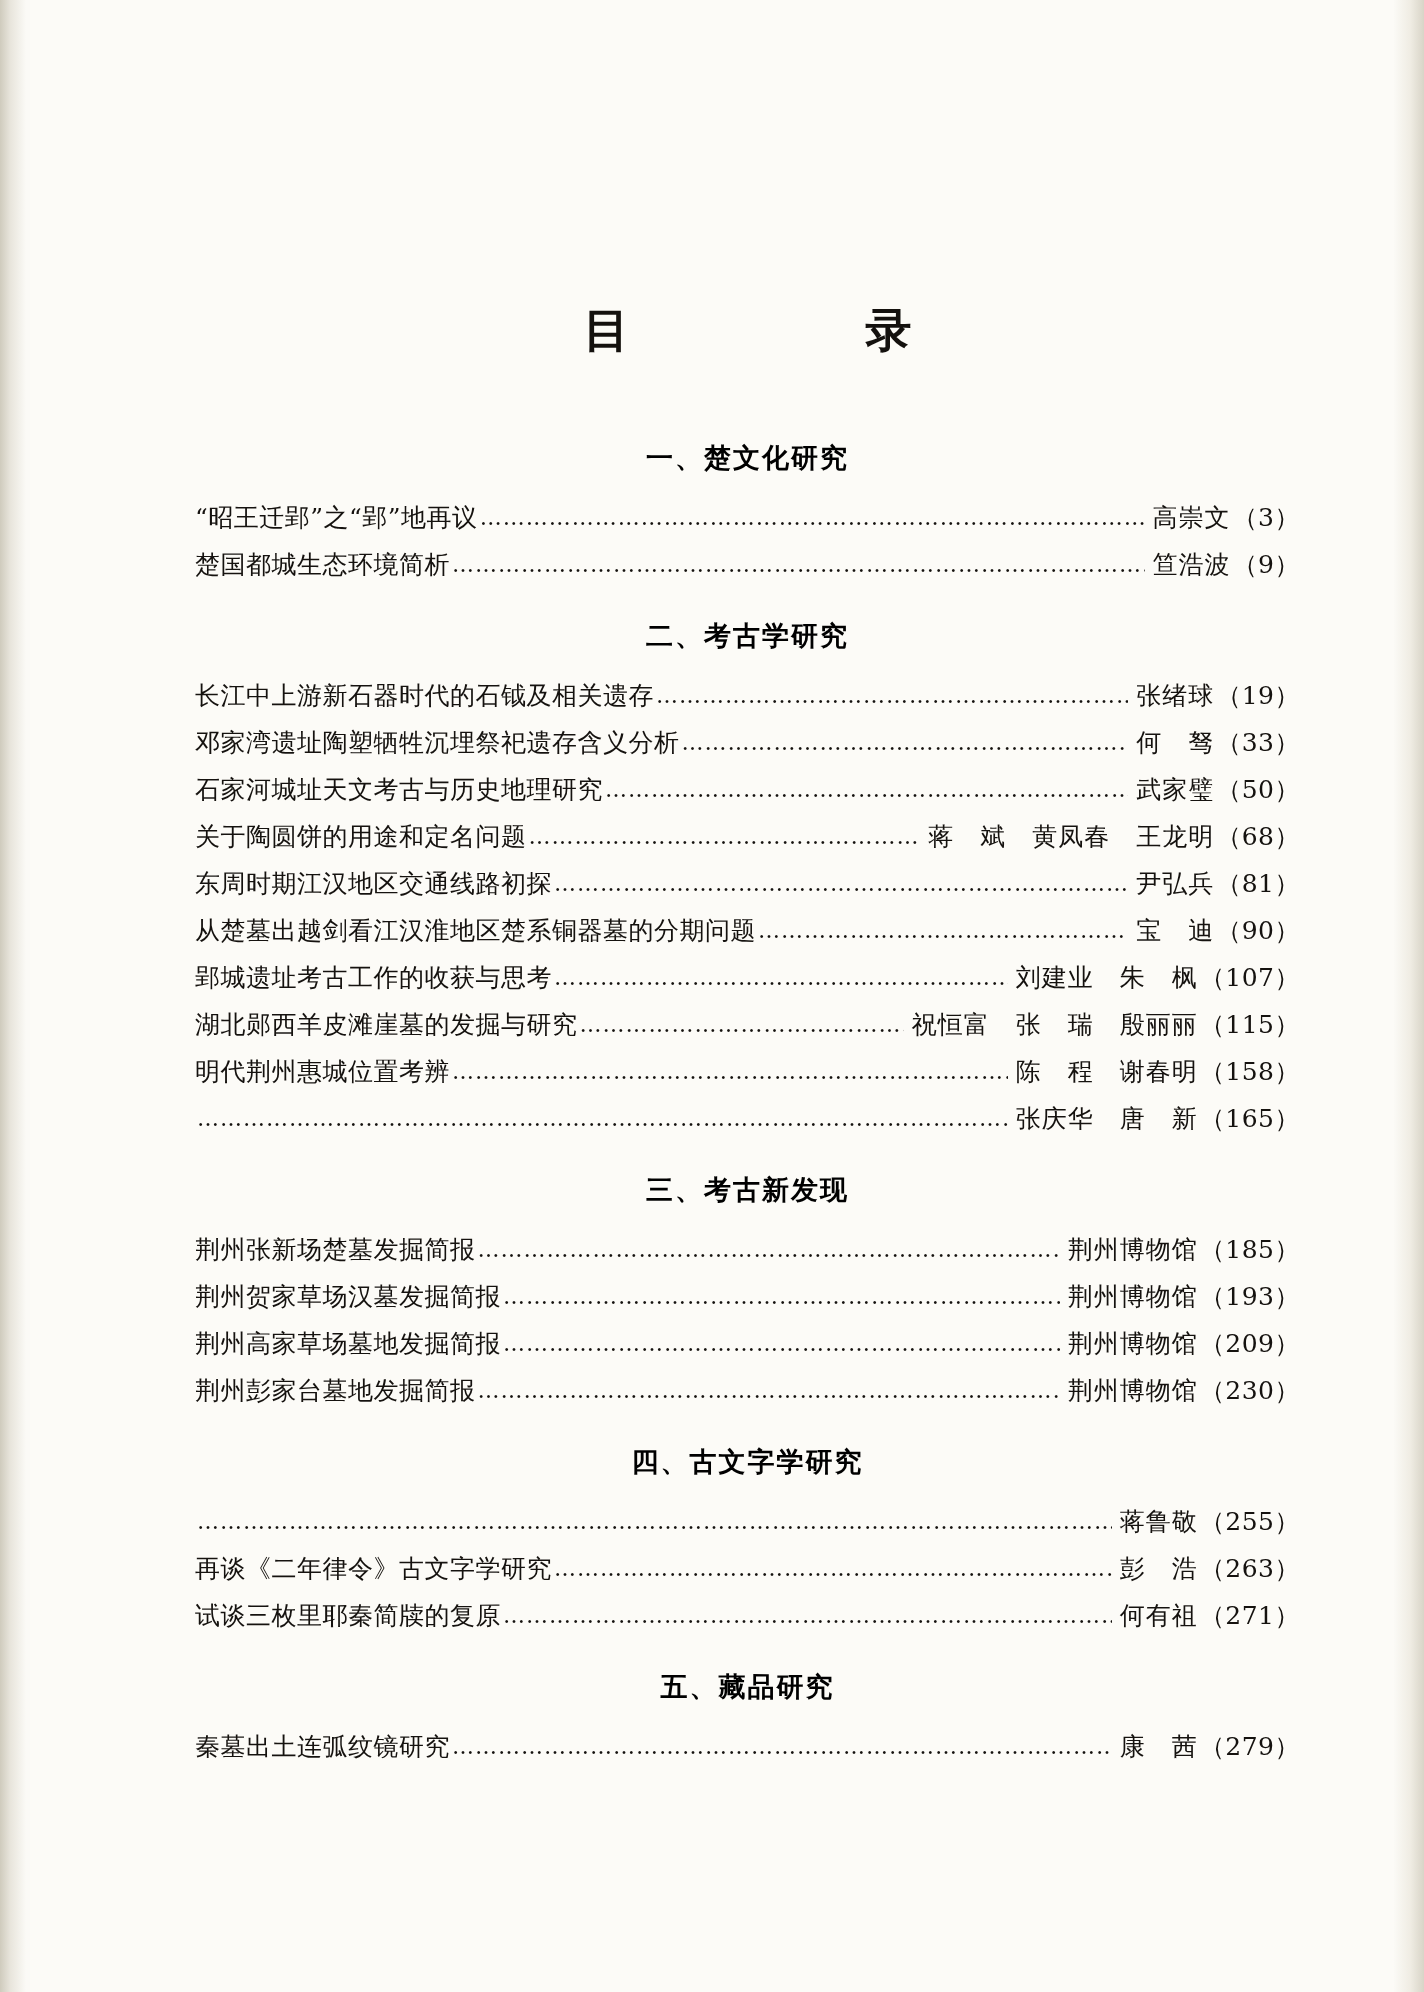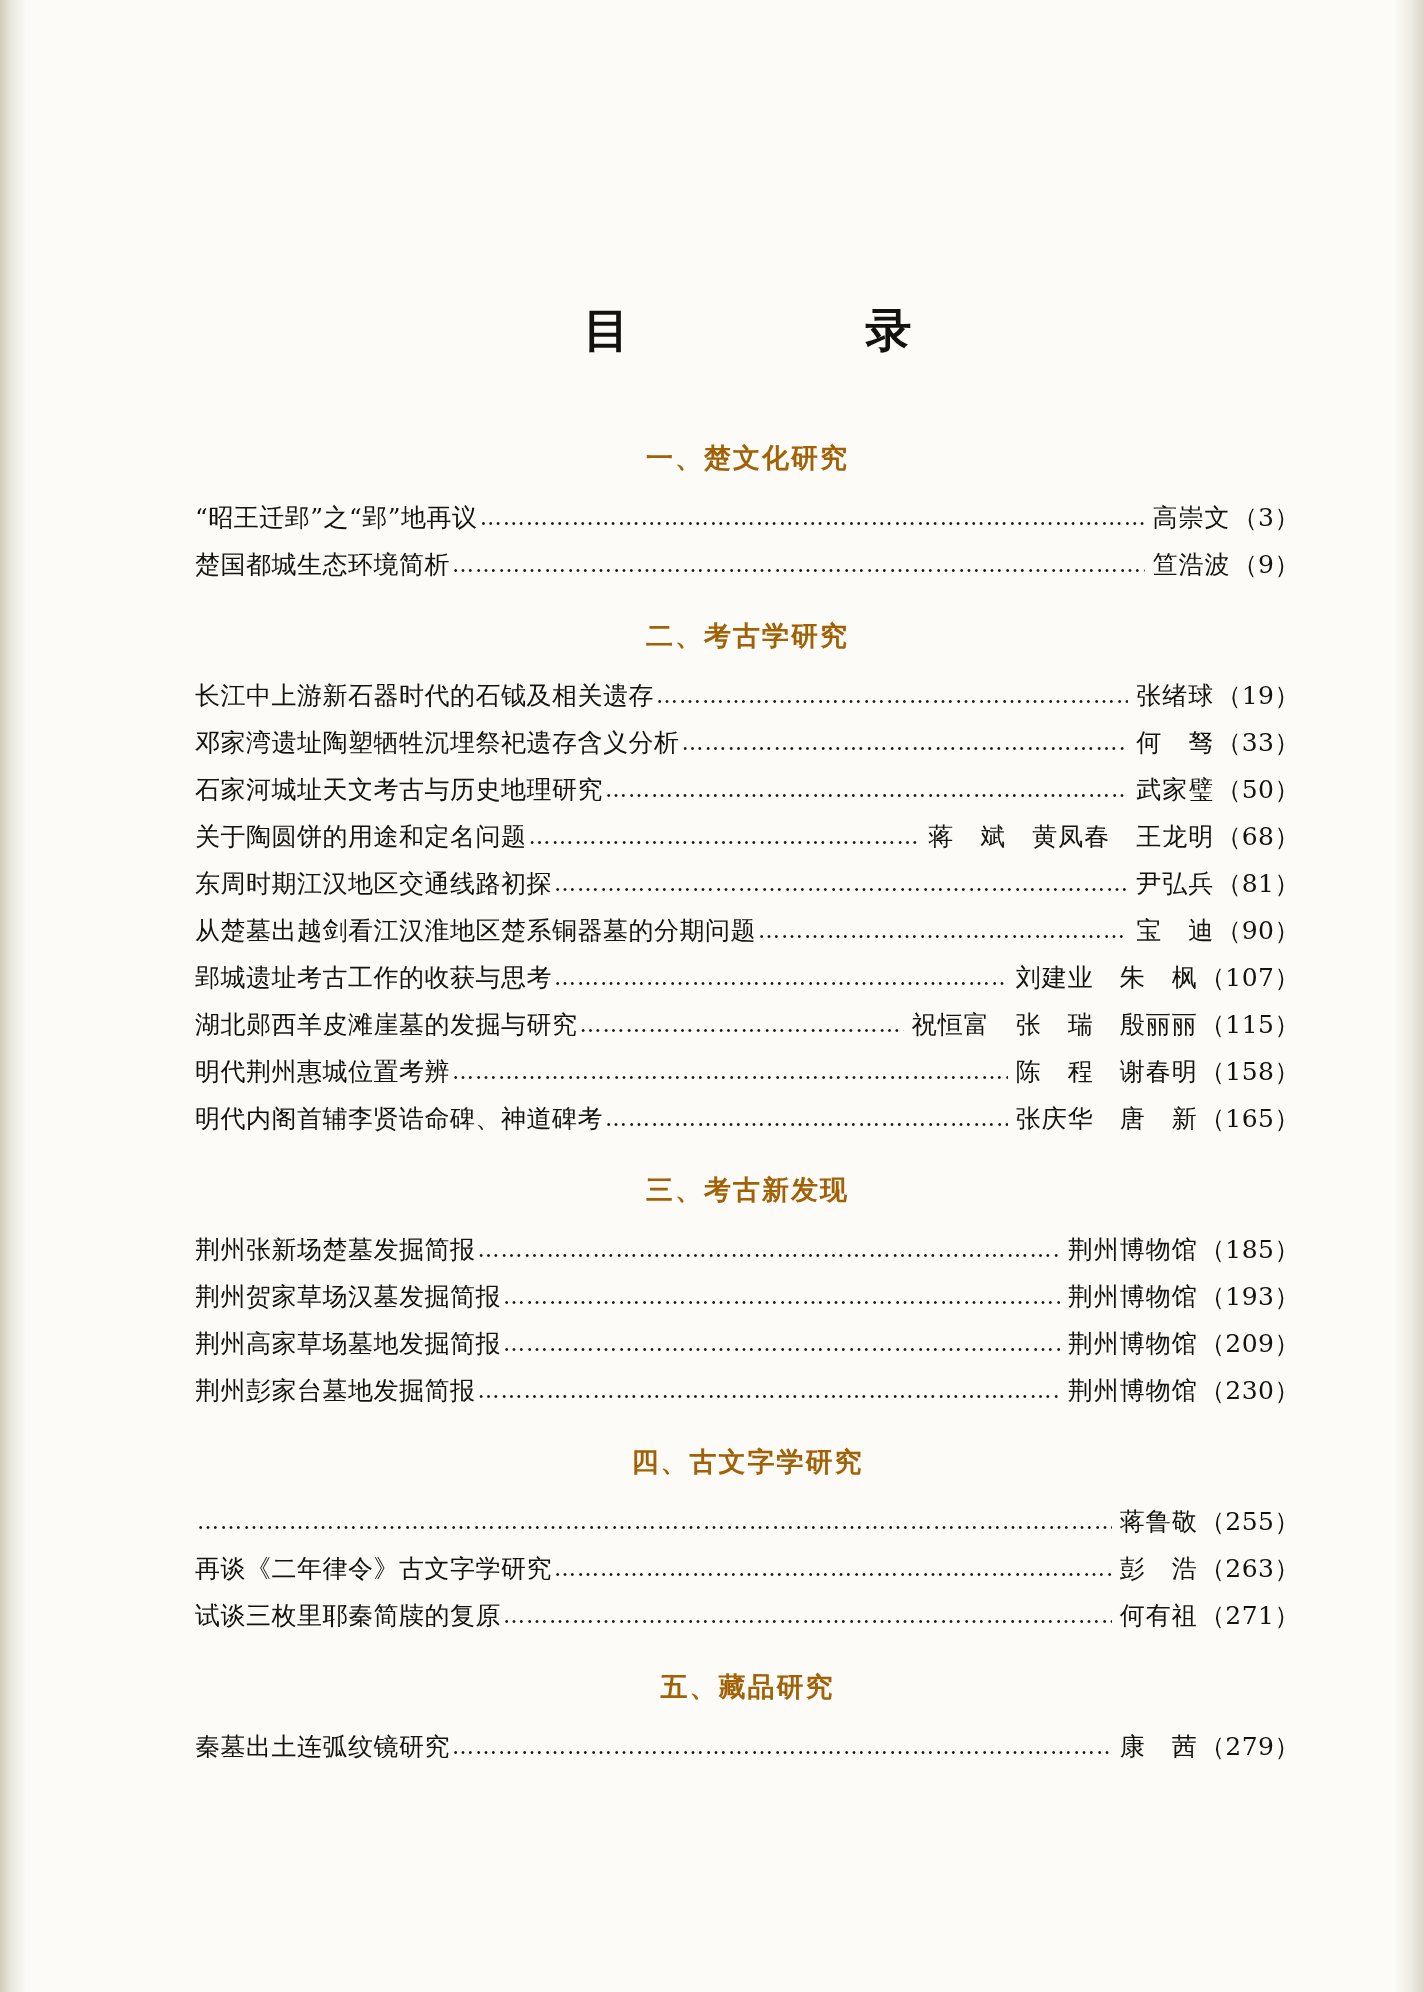--- a/index.html
+++ b/index.html
@@ -58,21 +58,21 @@
     letter-spacing: 48px;
     text-indent: 48px;
     color: #14110e;
     margin: 0 0 78px 0;
     font-family: "DejaVu Serif", "Liberation Serif", serif;
   }
   .section-heading {
     text-align: center;
     font-size: 27px;
     font-weight: bold;
-    color: #a16207;
+    color: #000000;
     margin: 30px 0 18px 0;
     letter-spacing: 2px;
   }
   .section-heading.first { margin-top: 0; }
 
   .entries { margin: 0; padding: 0; }
 
   .entry {
     display: flex;
     align-items: flex-start;
@@ -182,21 +182,20 @@
           <span class="authors">祝恒富　张　瑞　殷丽丽</span>
           <span class="page-no">（115）</span>
         </div>
         <div class="entry">
           <span class="title">明代荆州惠城位置考辨</span>
           <span class="leader">………………………………………………………………………………………………………………</span>
           <span class="authors">陈　程　谢春明</span>
           <span class="page-no">（158）</span>
         </div>
         <div class="entry">
-          <span class="title">明代内阁首辅李贤诰命碑、神道碑考</span>
           <span class="leader">………………………………………………………………………………………………………………</span>
           <span class="authors">张庆华　唐　新</span>
           <span class="page-no">（165）</span>
         </div>
       </div>
 
       <div class="section-heading">三、考古新发现</div>
       <div class="entries">
         <div class="entry">
           <span class="title">荆州张新场楚墓发掘简报</span>

